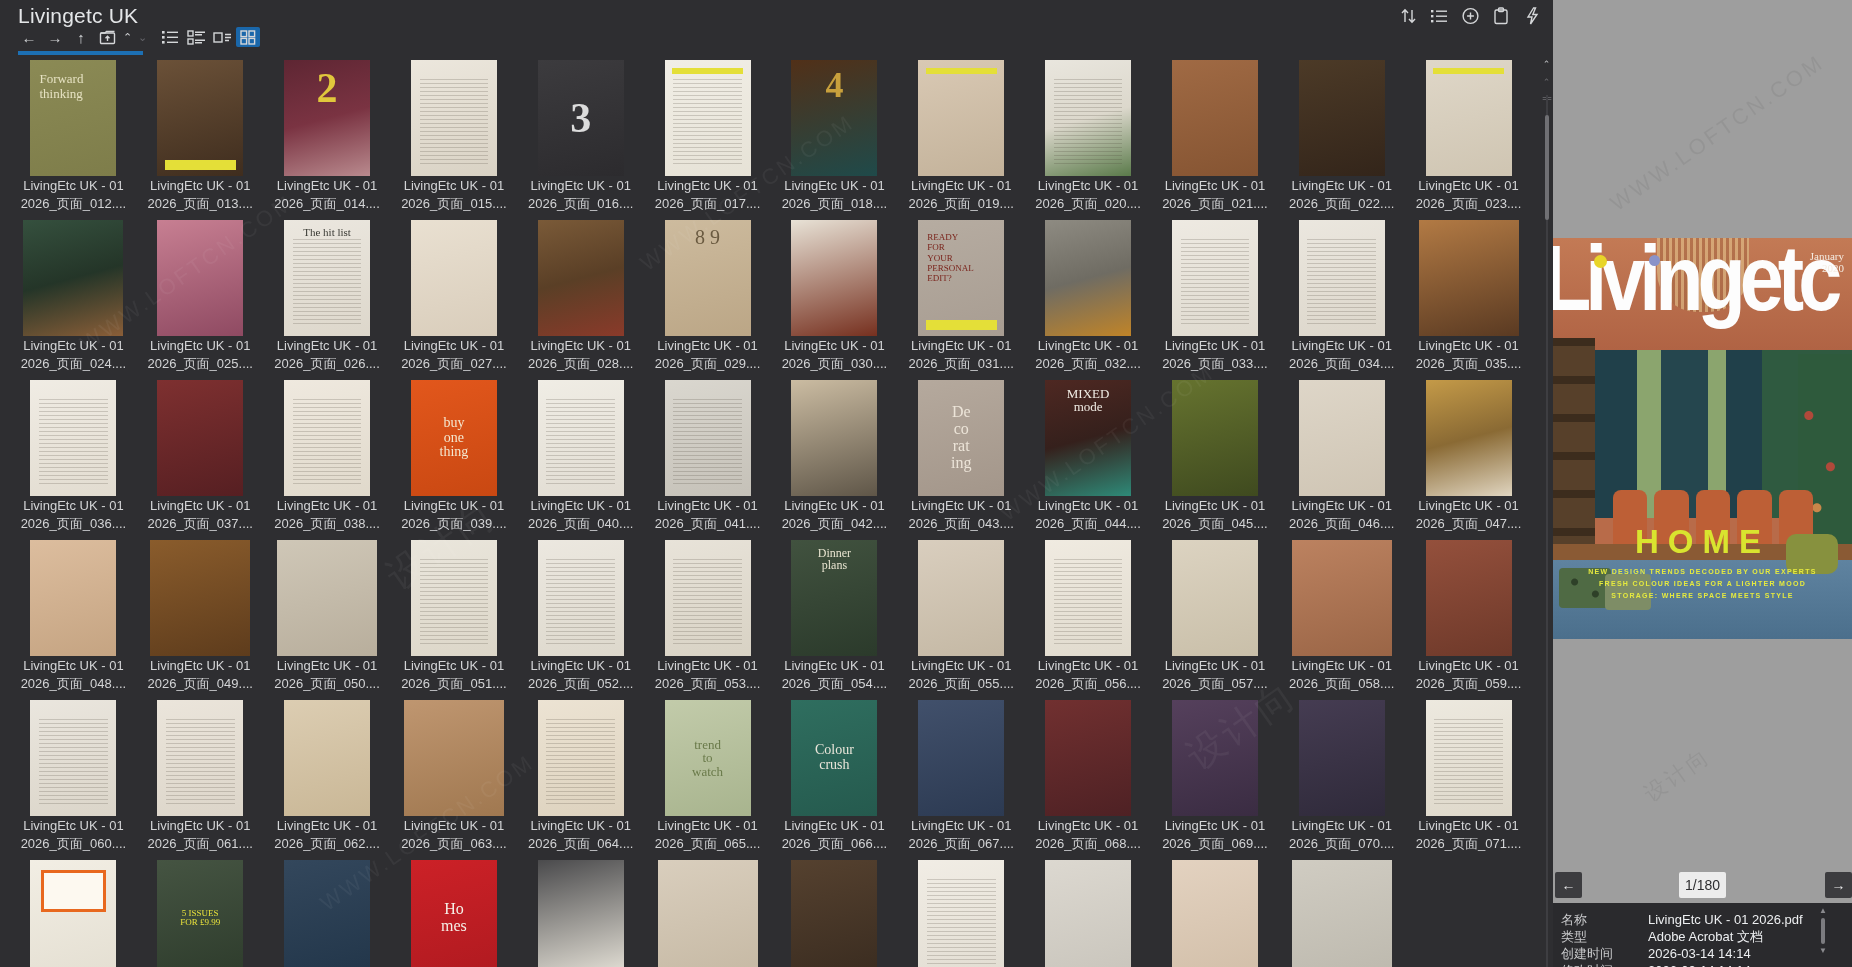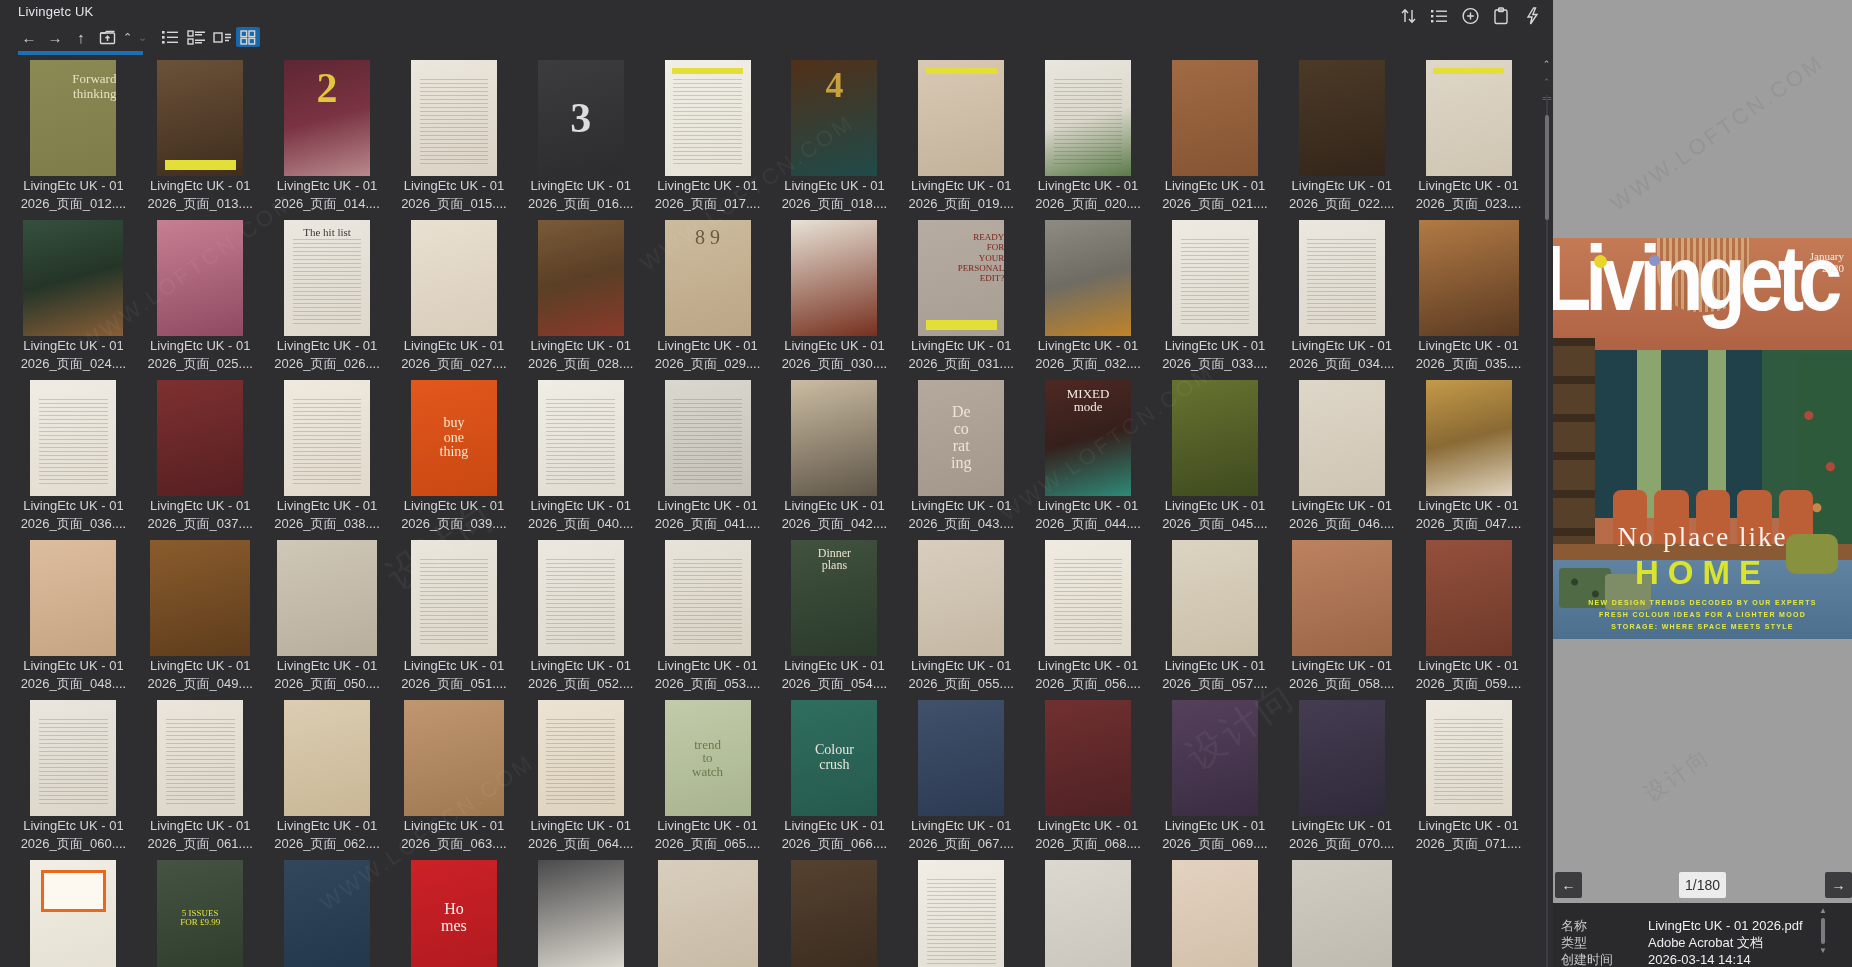--- a/index.html
+++ b/index.html
@@ -5,21 +5,21 @@
 <style>
   * { margin:0; padding:0; box-sizing:border-box; }
   html,body { width:1852px; height:967px; overflow:hidden; }
   body {
     position:relative;
     background:#2e2e31;
     font-family:"Liberation Sans", sans-serif;
     -webkit-font-smoothing:antialiased;
   }
   
-  .app-title { position:absolute; left:18px; top:4px; font-size:13px; color:#e4e6e8; letter-spacing:.2px; }
+  .app-title { position:absolute; left:18px; top:4px; font-size:21px; color:#e4e6e8; letter-spacing:.2px; }
   .toolbar { position:absolute; left:16px; top:26px; height:22px; display:flex; align-items:center; }
   .tb-btn { color:#cfd1d3; font-size:15px; width:26px; text-align:center; cursor:default; }
   .tb-btn.small { width:15px; font-size:11px; }
   .tb-btn.dim { color:#64646a; }
   .tb-ico { width:26px; display:flex; justify-content:center; align-items:center; }
   .viewgroup { display:flex; margin-left:8px; align-items:center; }
   .vm { width:24px; height:20px; display:flex; align-items:center; justify-content:center; border-radius:2px; margin-right:2px; }
   .vm.active { background:#1a67aa; }
   .progress-bar { position:absolute; left:18px; top:51px; width:125px; height:4px; background:#1d70b4; }
   .hdr-icons { position:absolute; top:6px; left:1398px; display:flex; gap:11px; }
@@ -36,21 +36,21 @@
   .thumb.wide { width:100px; }
   .lab { font-size:13px; line-height:16px; color:#d3d4d6; margin-top:2px; white-space:nowrap; }
   .fx-lines { position:absolute; left:10%; right:10%; top:16%; bottom:8%;
       background:repeating-linear-gradient(to bottom, rgba(70,62,50,.38) 0 1px, transparent 1px 4px); opacity:.55; }
   .fx-ybart { position:absolute; top:7%; left:9%; right:9%; height:5%; background:#e4df38; }
   .fx-ybarb { position:absolute; bottom:5%; left:9%; right:9%; height:9%; background:#e4df38; }
   .fx-obox { position:absolute; inset:9% 12% 55% 12%; border:3px solid #e8681e; background:#fdf9f0; }
   .tov { position:absolute; inset:0; white-space:pre-line; font-family:"Liberation Serif", serif; }
   .tov.p-c { display:flex; align-items:center; justify-content:center; text-align:center; line-height:1.05; }
   .tov.p-t { padding-top:7px; text-align:center; line-height:1.0; }
-  .tov.p-tl { padding:12px 0 0 9px; text-align:right; line-height:1.15; }
+  .tov.p-tl { padding:12px 0 0 9px; text-align:left; line-height:1.15; }
 
   
   .gsb { position:absolute; left:1540px; top:55px; width:13px; height:912px; }
   .gsb .ar { text-align:center; font-size:9px; color:#c4c6c8; height:18px; line-height:18px;}
   .gsb .ar.dim { color:#6c6c70; }
   .gsb .grip { text-align:center; font-size:9px; color:#8a8a8e; height:16px; line-height:14px; letter-spacing:-1px;}
   .gsb .thumbbar { position:absolute; left:5px; top:60px; width:4px; height:105px; background:#707074; border-radius:2px; }
   .gsb .track { position:absolute; left:6px; top:40px; width:2px; bottom:0; background:#3e3e42; }
 
   
@@ -89,21 +89,21 @@
   .cv-subs { margin-top:5px; }
   .cv-subs div { font-size:7px; font-weight:bold; color:#e6ea3e; letter-spacing:1.3px; line-height:12px; }
 
   .pager { position:absolute; top:872px; left:0; width:299px; height:26px; }
   .pg-btn { position:absolute; width:27px; height:26px; background:#3c3c3f; color:#e8e8ea;
       font-size:14px; text-align:center; line-height:26px; border-radius:2px; }
   .pg-btn.left { left:2px; } .pg-btn.right { right:0px; }
   .pg-count { position:absolute; left:126px; top:0px; width:47px; height:26px; background:#ececec;
       color:#2e2e30; font-size:14px; text-align:center; line-height:26px; border-radius:2px; }
 
-  .details { position:absolute; top:903px; left:0; width:299px; height:64px; background:#2a2a2d; padding-top:14px; }
+  .details { position:absolute; top:903px; left:0; width:299px; height:64px; background:#2a2a2d; padding-top:8px; }
   .drow { display:flex; height:17px; line-height:17px; font-size:13px; }
   .dlabel { width:95px; padding-left:8px; color:#c9cacc; }
   .dvalue { color:#edeff1; white-space:nowrap; }
   .dsb { position:absolute; right:3px; top:907px; width:8px; height:58px; }
   .dsb .a { color:#8a8a8e; font-size:8px; text-align:center; line-height:8px; }
   .dsb .th { width:4px; height:26px; background:#7c7c80; border-radius:2px; margin:3px auto; }
 
   
   .wm { position:absolute; transform:rotate(-35deg); color:rgba(255,255,255,.05);
         font-size:22px; letter-spacing:3px; pointer-events:none; white-space:nowrap; }
@@ -883,21 +883,20 @@
     <div class="cv-sofa"></div>
     <div class="cv-cushion1"></div>
     <div class="cv-cushion2"></div>
     <div class="cv-pouf"></div>
     <div class="cv-masthead">Livingetc</div>
     <div class="cv-dot" style="left:41px;top:17px;width:13px;height:13px;background:#e8d529;"></div>
     <div class="cv-dot" style="left:96px;top:17px;width:11px;height:11px;background:#8a93c8;"></div>
     <div class="cv-issue">January
 2020</div>
     <div class="cv-headline">
-      <div class="cv-h1">No place like</div>
       <div class="cv-h2">HOME</div>
       <div class="cv-subs">
         <div>NEW DESIGN TRENDS DECODED BY OUR EXPERTS</div>
         <div>FRESH COLOUR IDEAS FOR A LIGHTER MOOD</div>
         <div>STORAGE: WHERE SPACE MEETS STYLE</div>
       </div>
     </div>
   </div>
 
   <div class="pager">

